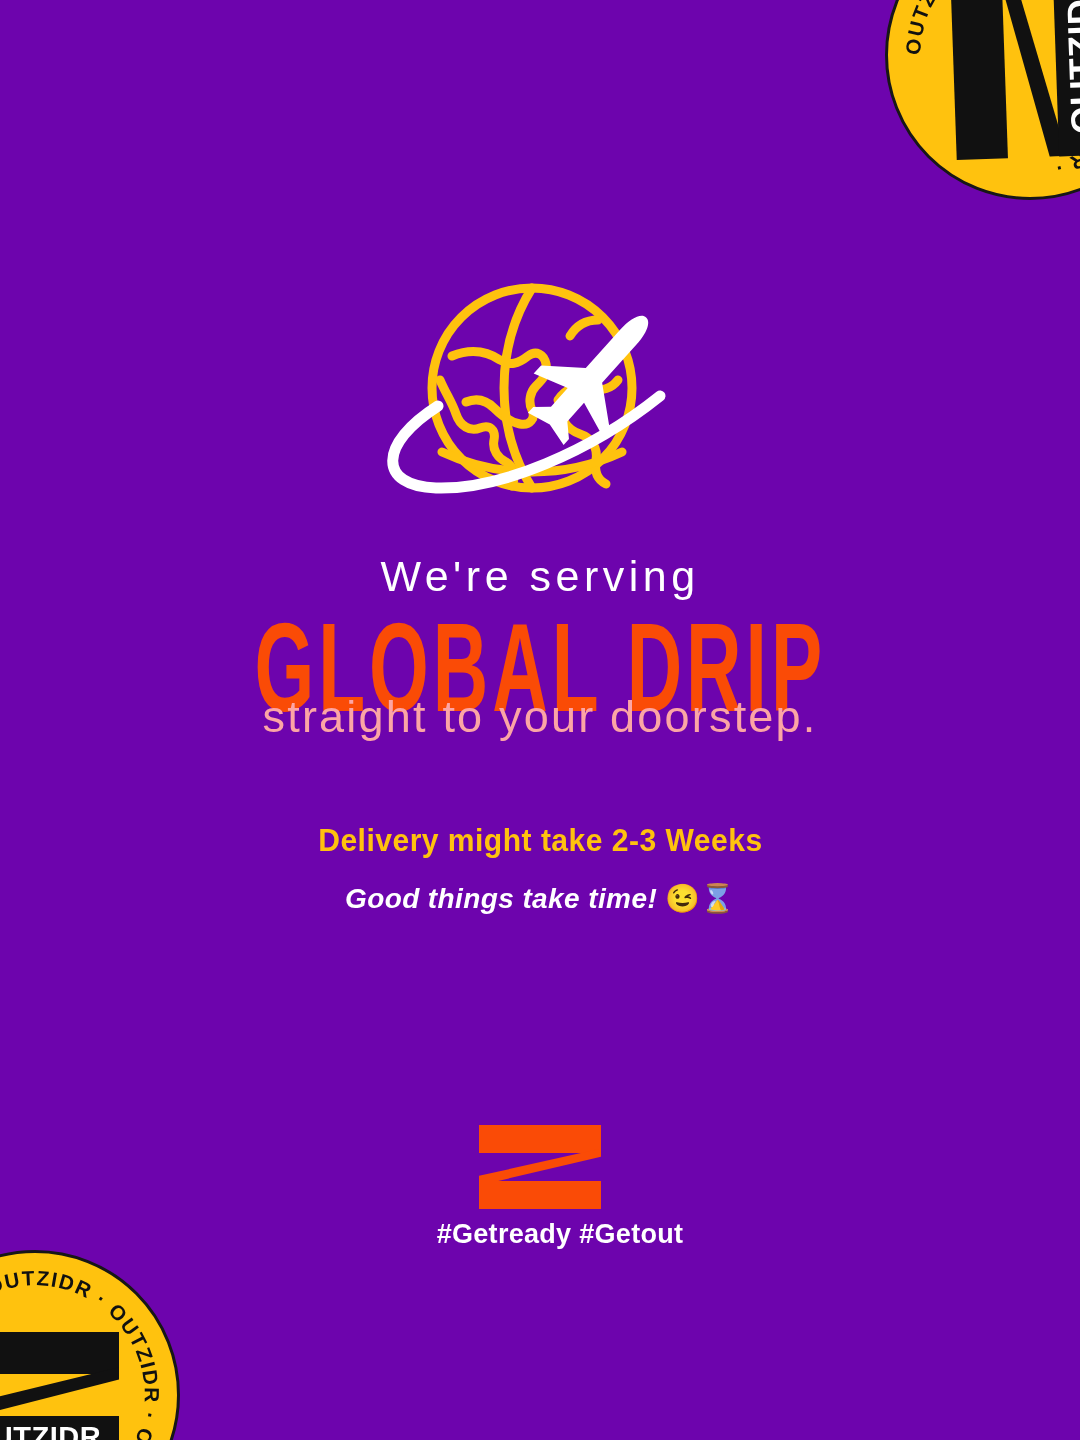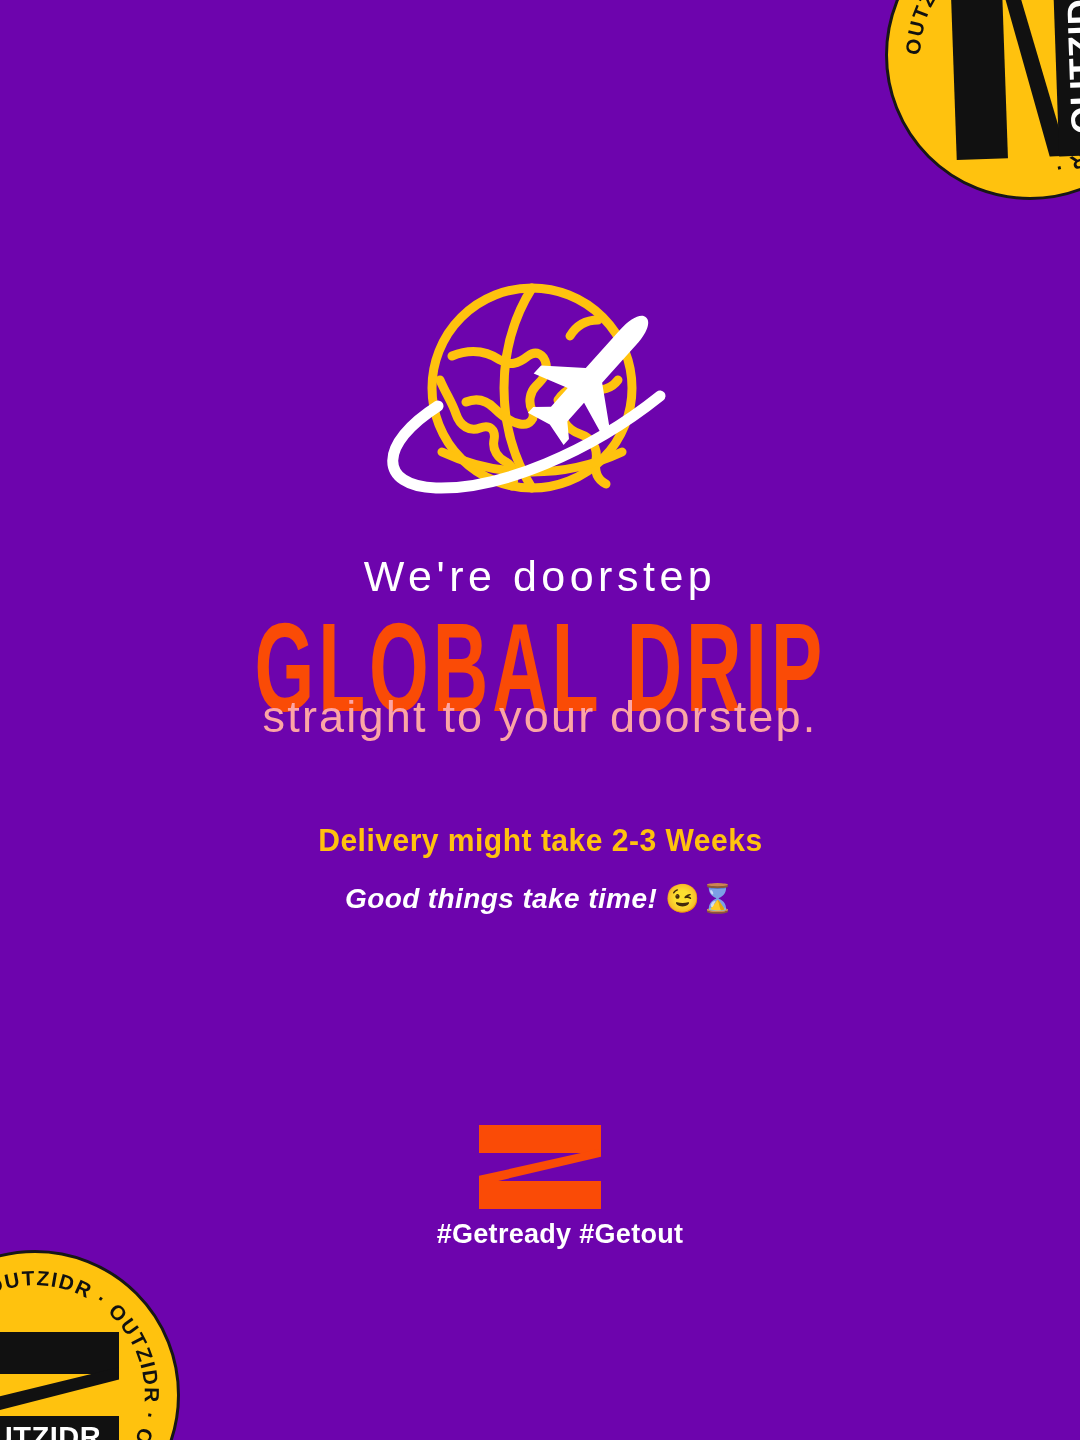--- a/index.html
+++ b/index.html
@@ -222,21 +222,21 @@
       <path d="M78 130 C18 168,18 210,76 212 C140 214,230 176,300 120" fill="none" stroke="#FFFFFF" stroke-width="11" stroke-linecap="round"></path>
 
       <g transform="translate(246,86) rotate(42)" fill="#FFFFFF">
         <path d="M0,-60 C7,-60 11,-48 11,-34 L11,18 L46,46 L46,57 L11,45 L11,70
                  L24,82 L24,90 L0,84 L-24,90 L-24,82 L-11,70 L-11,45 L-46,57 L-46,46
                  L-11,18 L-11,-34 C-11,-48 -7,-60 0,-60 Z"></path>
       </g>
     </svg>
   </div>
 
-  <div class="stack" id="line-serving">We're doorstep</div>
+  <div class="stack" id="line-serving">We're serving</div>
 
   <div class="stack" id="line-global">
     <span class="glyphs">GLOBAL DRIP</span>
   </div>
 
   <div class="stack" id="line-doorstep">straight to your doorstep.</div>
 
   <div class="stack" id="line-delivery">
     <span class="glyphs">Delivery might take 2-3 Weeks</span>
   </div>

